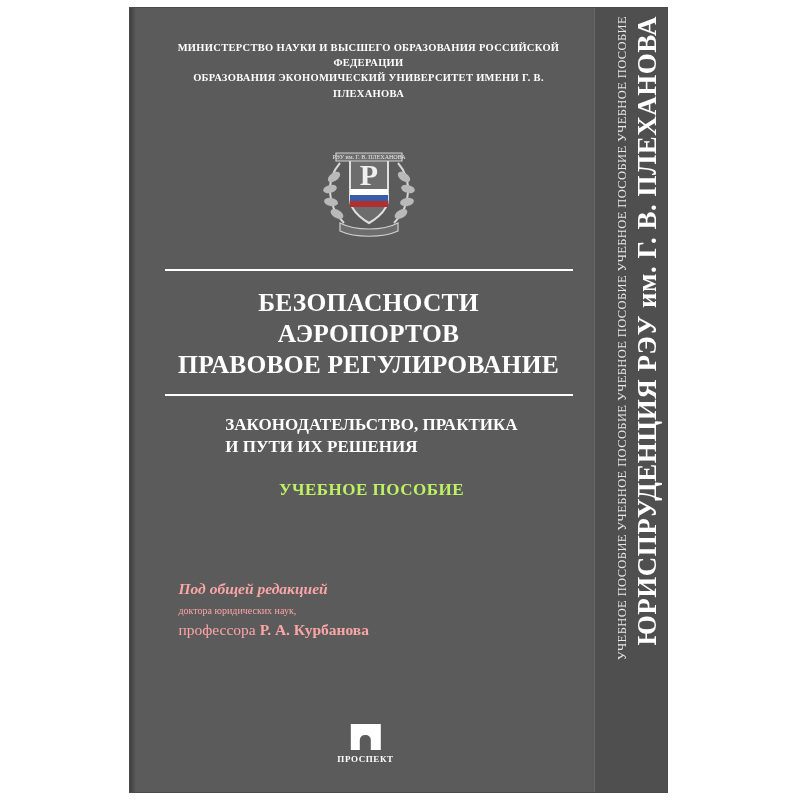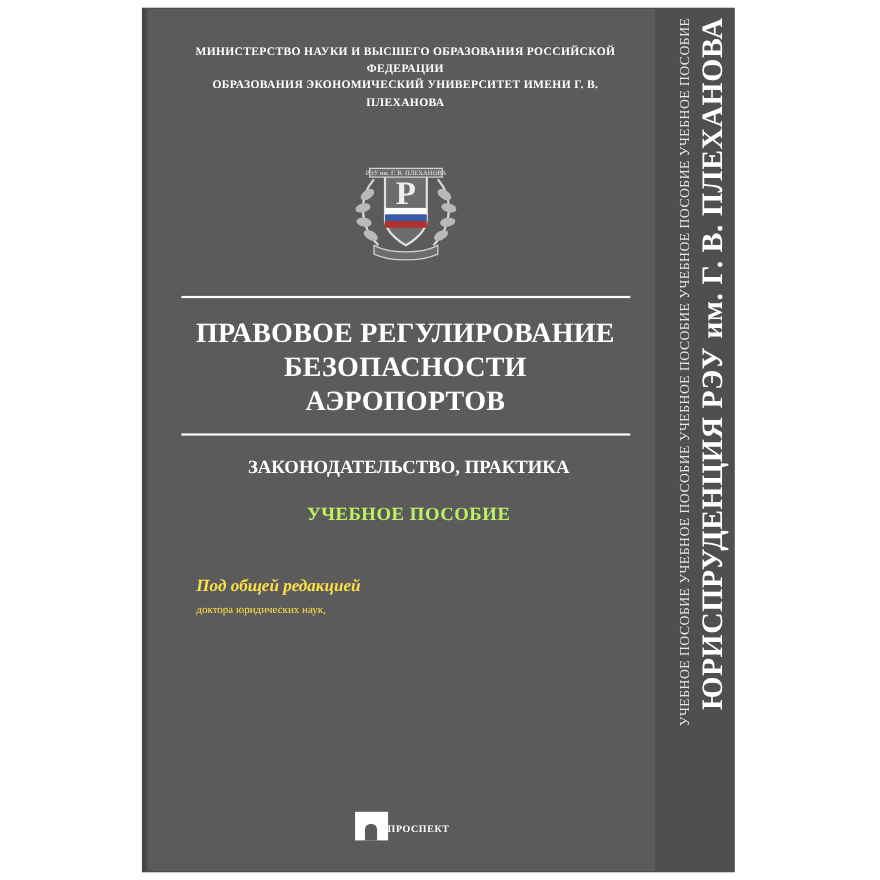--- a/index.html
+++ b/index.html
@@ -148,26 +148,26 @@
     color: #bef264;
     font-family: "Liberation Serif", serif;
     font-weight: bold;
     font-size: 17px;
     letter-spacing: 0.5px;
     text-align: left;
     padding-left: 6px;
   }
 
   .editor-block {
-    margin-top: 46px;
+    margin-top: 80px;
     width: 100%;
     max-width: 400px;
     padding-left: 10px;
     box-sizing: border-box;
-    color: #fde047;
+    color: #fca5a5;
     font-family: "Liberation Serif", serif;
   }
   .editor-line1 {
     font-style: italic;
     font-weight: bold;
     font-size: 15.5px;
     margin-bottom: 7px;
   }
   .editor-line2 {
     font-size: 10px;
@@ -180,21 +180,21 @@
     font-weight: bold;
   }
 
   
   .publisher {
     position: absolute;
     left: 50%;
     transform: translateX(-50%);
     bottom: 28px;
     display: flex;
-    flex-direction: row;
+    flex-direction: column;
     align-items: center;
   }
   .pub-mark {
     width: 30px;
     height: 26px;
     background: #ffffff;
     position: relative;
   }
   .pub-mark::after {
     content: "";
@@ -256,33 +256,35 @@
           <text x="59" y="58" text-anchor="middle" font-family="Liberation Serif, serif" font-size="30" fill="#efefef" font-weight="bold">P</text>
 
           <path d="M26 26 L92 26 L92 34 L26 34 Z" fill="#6d6d6d" stroke="#cfcfcf" stroke-width="1.2"></path>
           <text x="59" y="32" text-anchor="middle" font-family="Liberation Serif, serif" font-size="6" fill="#e6e6e6">РЭУ им. Г. В. ПЛЕХАНОВА</text>
 
           <path d="M30 96 C45 104, 73 104, 88 96 L88 104 C73 111, 45 111, 30 104 Z" fill="#6d6d6d" stroke="#cfcfcf" stroke-width="1.2"></path>
         </svg>
       </div>
 
       <div class="title-block">
+        <div class="title-main">БЕЗОПАСНОСТИ АЭРОПОРТОВ</div>
         <div class="title-main">ПРАВОВОЕ РЕГУЛИРОВАНИЕ</div>
-        <div class="title-main">БЕЗОПАСНОСТИ АЭРОПОРТОВ</div>
       </div>
 
       <div class="subtitle">
         <div>ЗАКОНОДАТЕЛЬСТВО, ПРАКТИКА</div>
+        <div>И ПУТИ ИХ РЕШЕНИЯ</div>
       </div>
 
       <div class="kind">УЧЕБНОЕ ПОСОБИЕ</div>
 
       <div class="editor-block">
         <div class="editor-line1">Под общей редакцией</div>
         <div class="editor-line2">доктора юридических наук,</div>
+        <div class="editor-line3"><span>профессора </span><b>Р. А. Курбанова</b></div>
       </div>
 
       <div class="publisher">
         <div class="pub-mark"></div>
         <div class="pub-name">ПРОСПЕКТ</div>
       </div>
 
     </div>
 
     <div class="spine">

